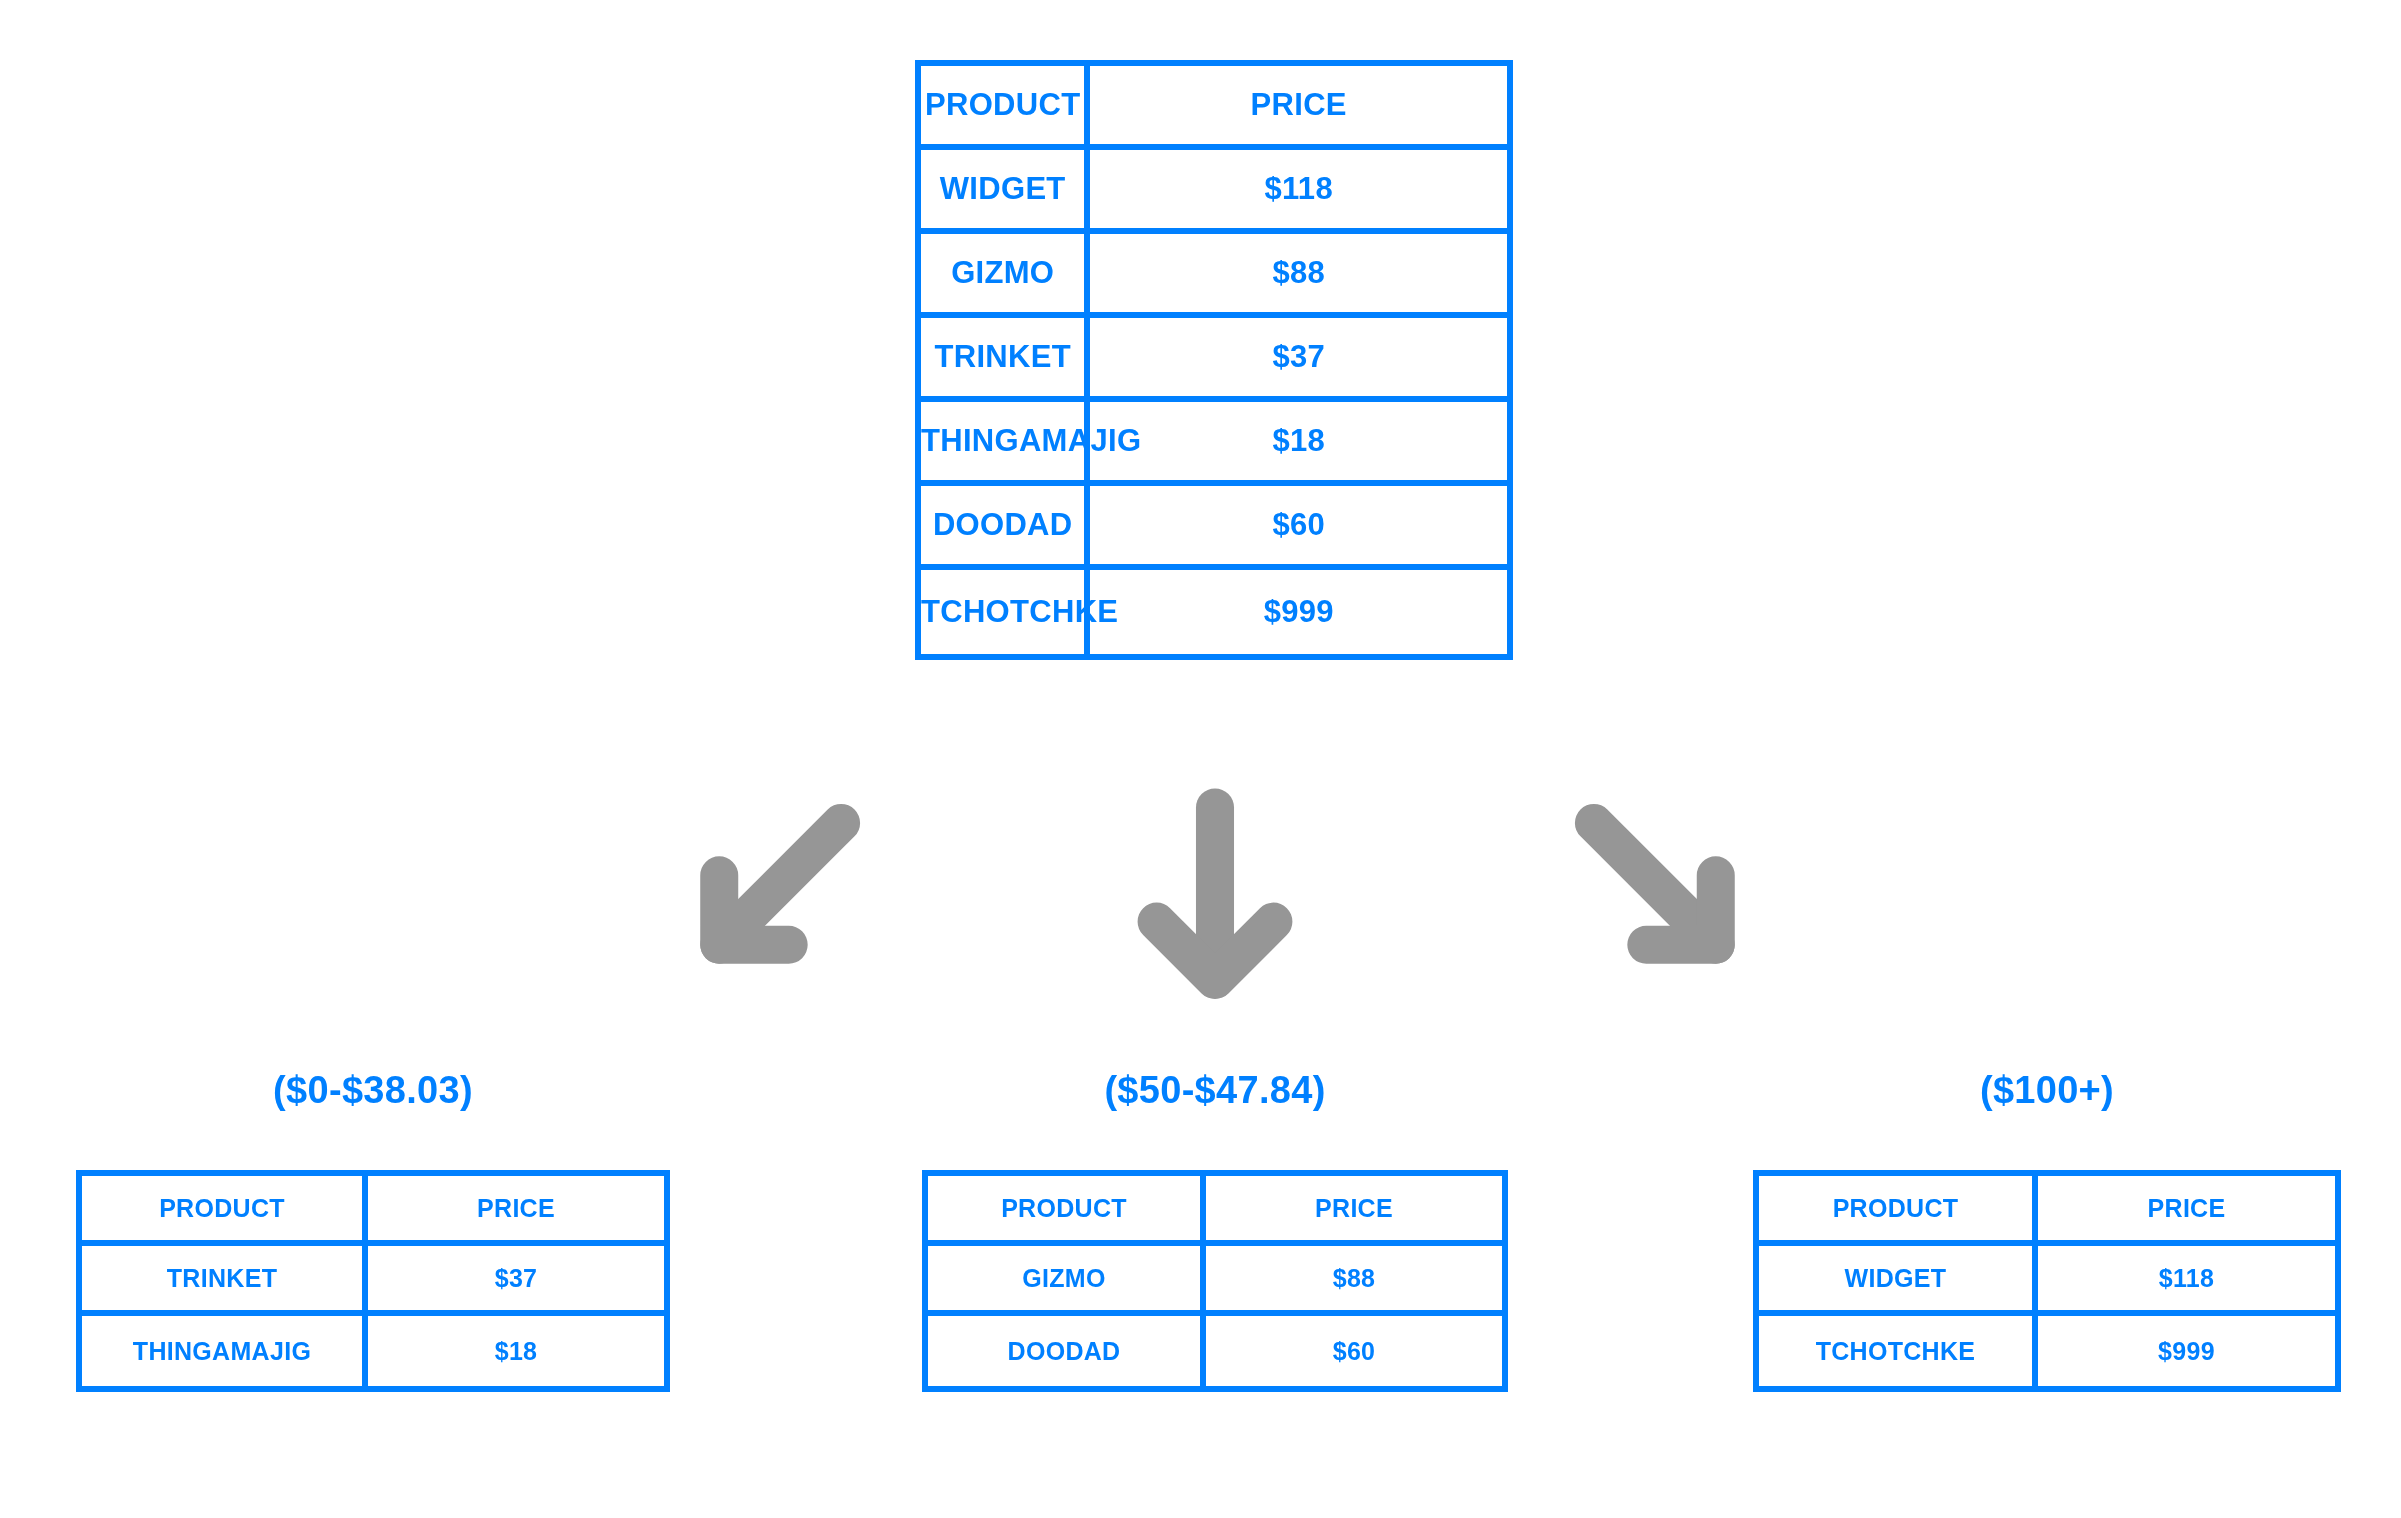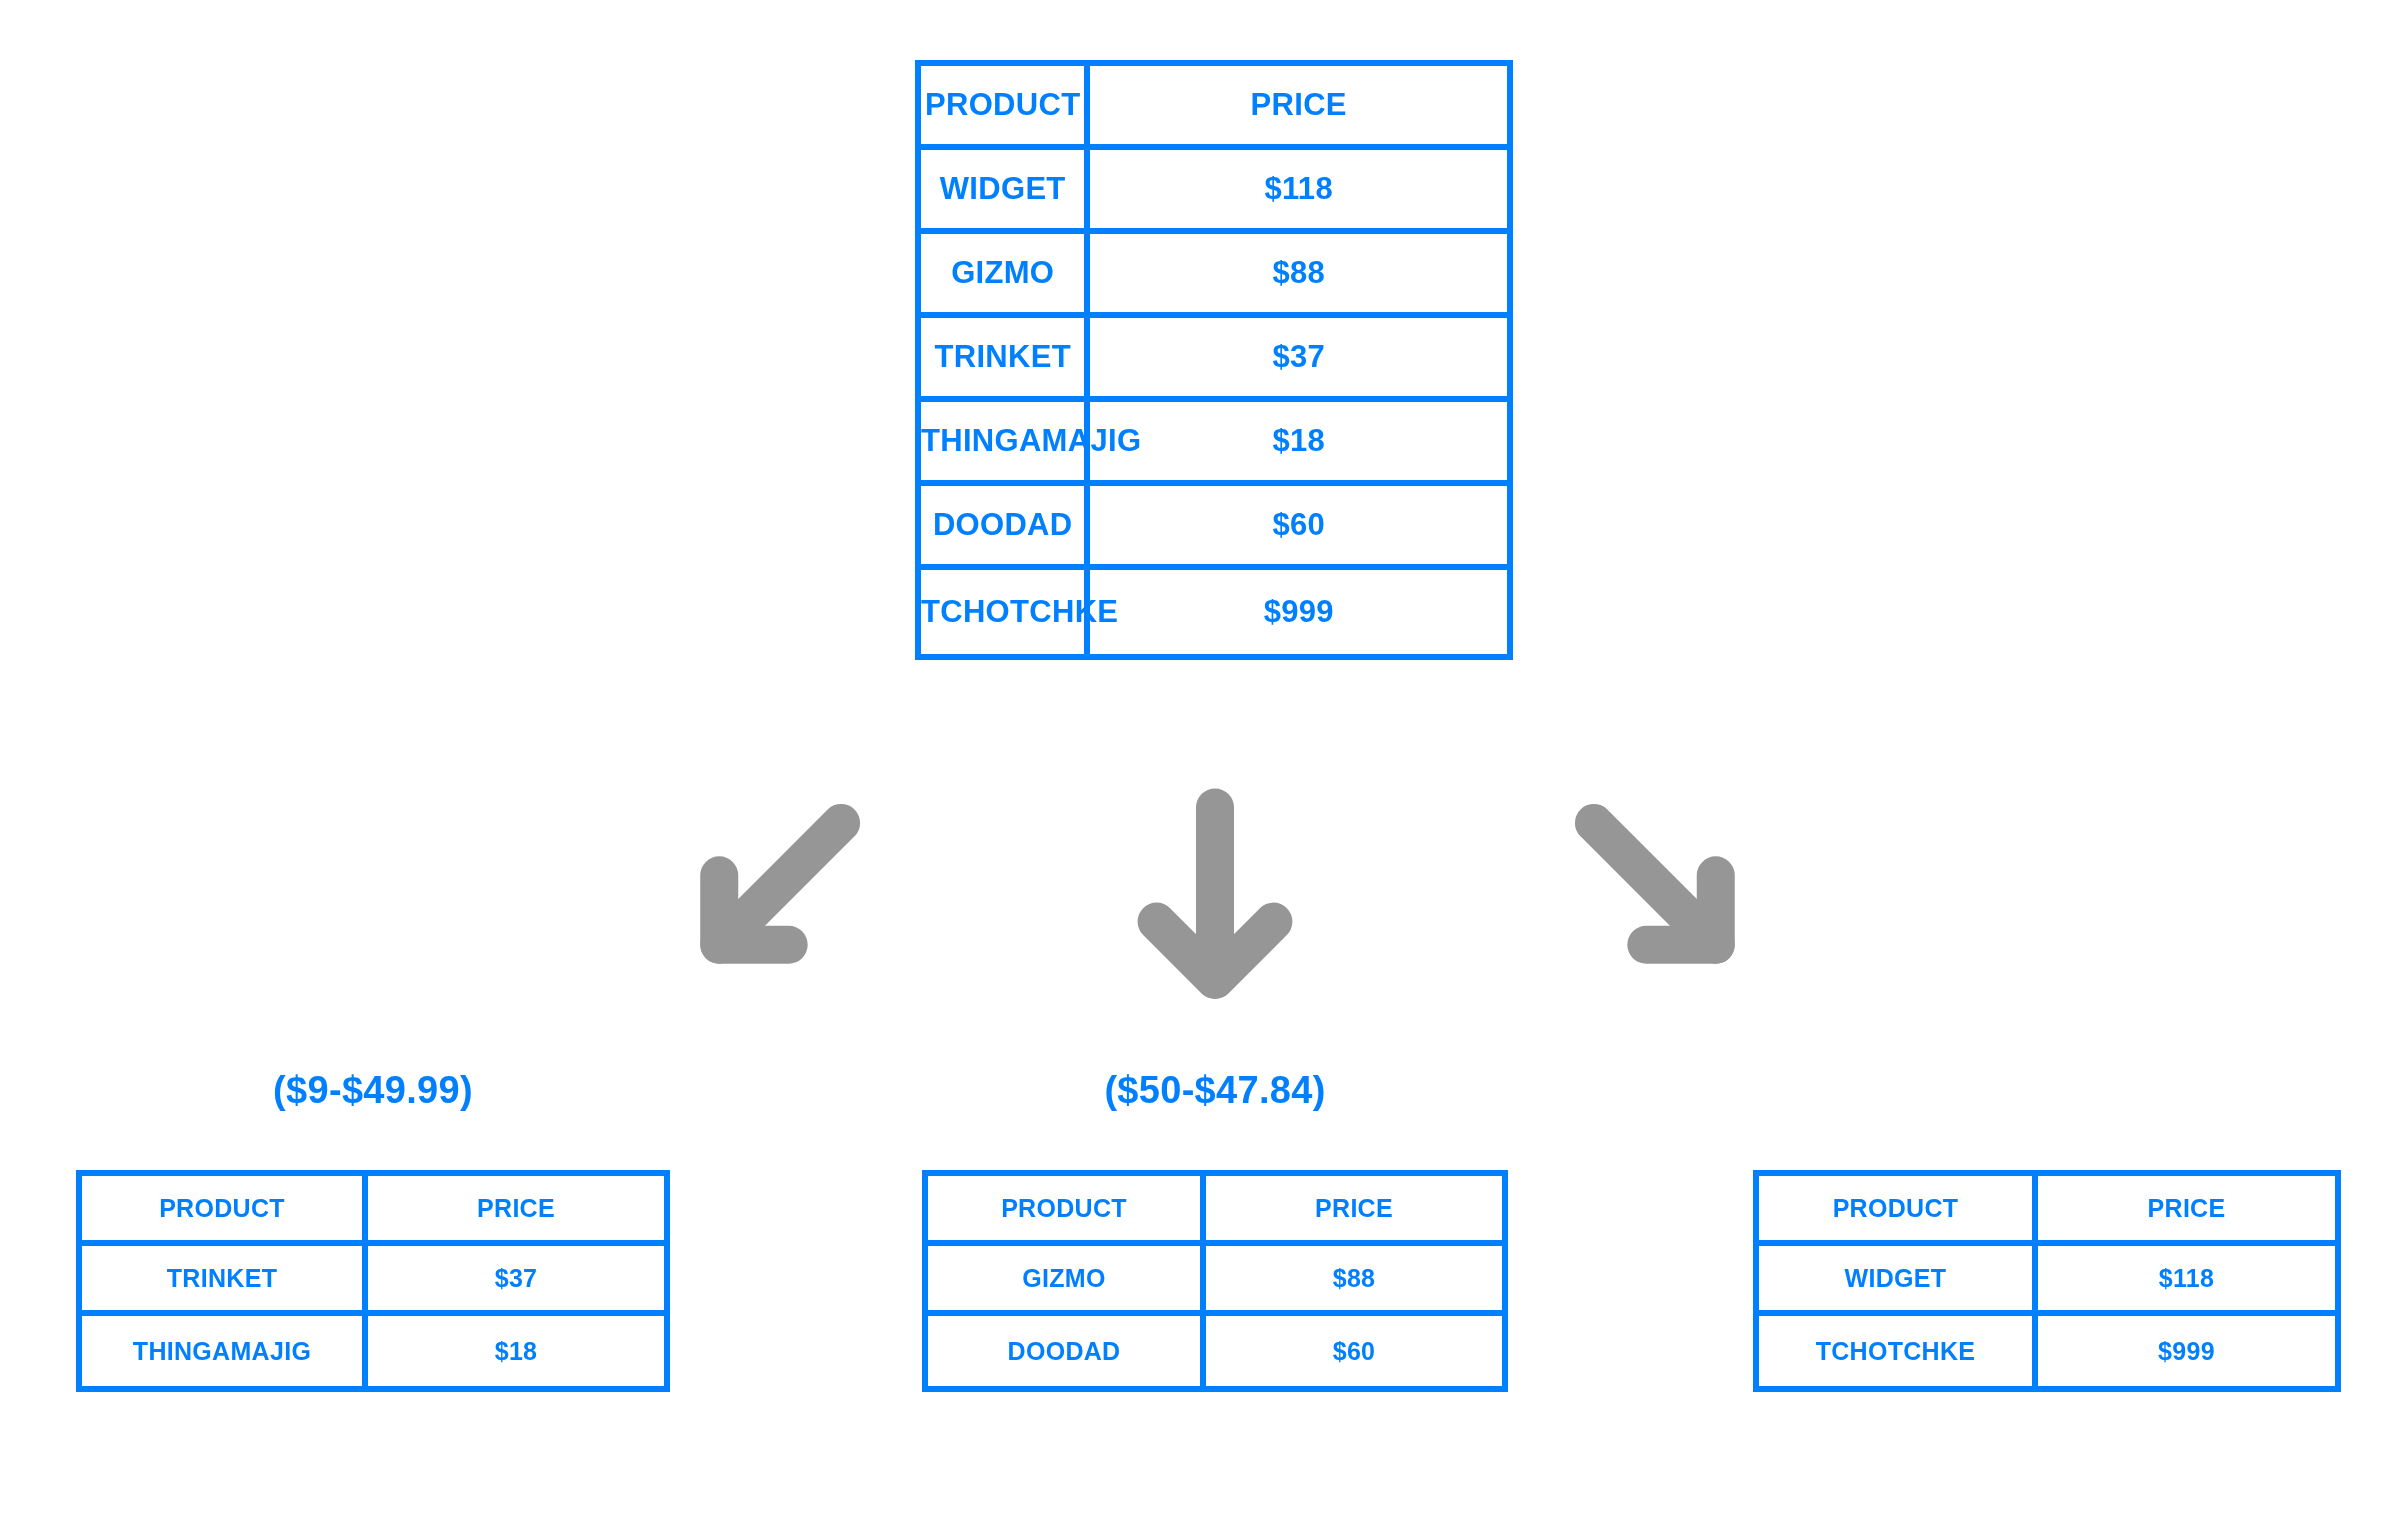--- a/index.html
+++ b/index.html
@@ -138,22 +138,23 @@
     </g>
   </svg>
 
   <svg class="arrow-svg" id="arrow-right" viewBox="0 0 290 290">
     <g stroke="#969696" stroke-width="58" stroke-linecap="round" stroke-linejoin="round" fill="none">
       <path d="M 38 38 L 224 224"></path>
       <path d="M 118 224 L 224 224 L 224 118"></path>
     </g>
   </svg>
 
-  <div class="cat-label" id="label-low">($9-$49.99)</div>
+  <div class="cat-label" id="label-low">($0-$38.03)</div>
   <div class="cat-label" id="label-mid">($50-$47.84)</div>
+  <div class="cat-label" id="label-high">($100+)</div>
 
   <table class="tbl result-table" id="result-table-low">
     <tbody>
         <tr>
       <td>PRODUCT</td>
       <td>PRICE</td>
     </tr>
     <tr>
       <td>TRINKET</td>
       <td>$37</td>

